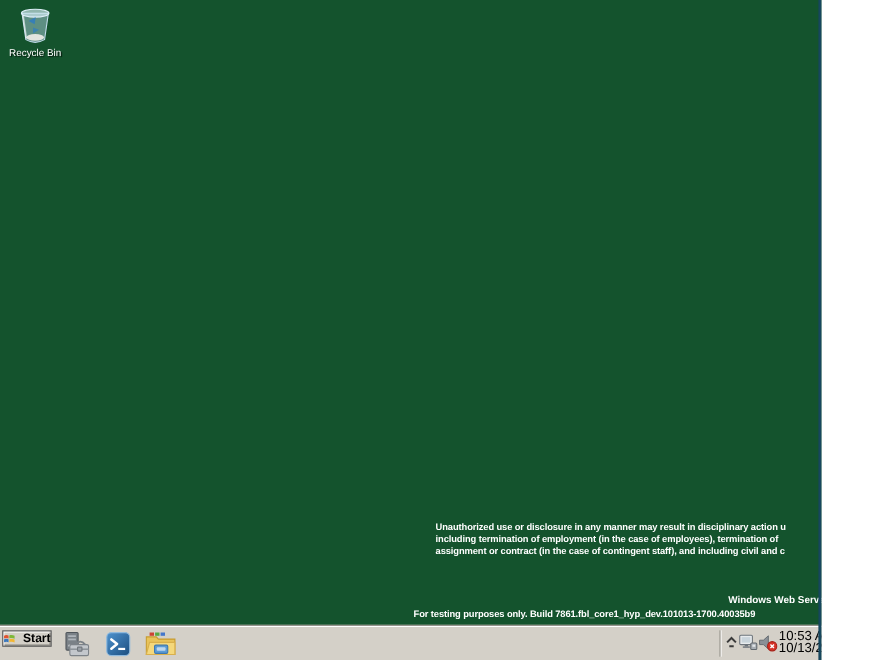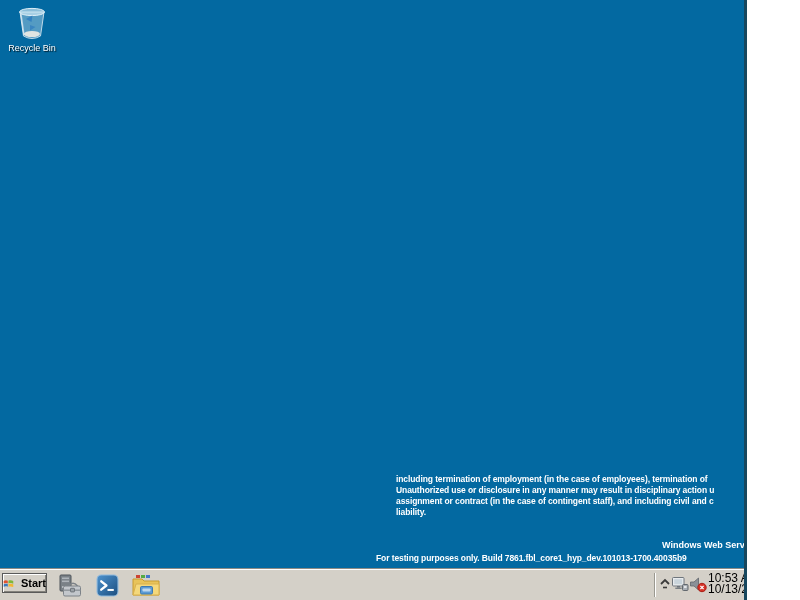--- a/index.html
+++ b/index.html
@@ -1,21 +1,21 @@
 <!DOCTYPE html>
 <html><head>
 <meta charset="utf-8">
 <style>
   * { margin:0; padding:0; box-sizing:border-box; }
   html,body { width:800px; height:600px; overflow:hidden; background:#ffffff;
               font-family:"Liberation Sans", sans-serif; }
 
   
   .vm-screen { position:absolute; left:0; top:0; width:747px; height:600px;
-               overflow:hidden; background:#0369a1; }
+               overflow:hidden; background:#14532d; }
   .vm-edge   { position:absolute; right:0; top:0; width:3px; height:600px;
                background:#17475E; }
 
   
   .desktop { position:absolute; inset:0; }
 
   .recycle-bin { position:absolute; left:1px; top:4px; width:62px; height:54px;
                  text-align:center; }
   .recycle-bin svg { display:block; margin:0 auto; }
   .icon-label { margin-top:1px; font-size:9px; color:#ffffff;
@@ -27,21 +27,21 @@
   .wm-edition { position:absolute; left:662px; top:540px; color:#ffffff;
                 font-weight:bold; font-size:9px; white-space:nowrap; }
   .wm-build   { position:absolute; left:376px; top:553px; color:#ffffff;
                 font-weight:bold; font-size:8.5px; letter-spacing:-0.1px;
                 white-space:nowrap; }
 
   
   .taskbar { position:absolute; left:0; top:568px; width:747px; height:32px;
              background:#D4D0C8; border-top:1px solid #8E8C86;
              box-shadow:inset 0 1px 0 #FFFFFF; }
-  .start-button { position:absolute; left:2px; top:4px; width:45px; height:20px;
+  .start-button { position:absolute; left:2px; top:4px; width:45px; height:15px;
                   background:#D4D0C8; border:1px solid #5A5A5A;
                   box-shadow:inset 1px 1px 0 #FFFFFF, inset -1px -1px 0 #84827C;
                   display:flex; align-items:center; justify-content:flex-start; gap:7px;
                   font-family:"Liberation Sans", sans-serif; cursor:pointer; }
   .start-button span { font-size:11px; font-weight:bold; color:#000; }
 
   .ql-button { position:absolute; top:3px; width:28px; height:27px; border:none;
                background:transparent; display:flex; align-items:center;
                justify-content:center; cursor:pointer; }
   .ql-server   { left:55px; }
@@ -72,24 +72,23 @@
         <ellipse cx="18" cy="8" rx="12.5" ry="3.6" fill="rgba(214,236,248,0.65)" stroke="#DDEEF7" stroke-width="1"></ellipse>
         <path d="M12 15 l6.5 -3.5 l-1 6.5 z" fill="#2F7CC0" opacity="0.85"></path>
         <path d="M16 21 l5.5 2 l-5.5 3.5 z" fill="#2F7CC0" opacity="0.7"></path>
         <ellipse cx="18" cy="30" rx="8" ry="3.1" fill="#E9E9E4" opacity="0.95"></ellipse>
         <path d="M7 10 L10 31" stroke="rgba(255,255,255,0.6)" stroke-width="1.4" fill="none"></path>
       </svg>
       <div class="icon-label">Recycle Bin</div>
     </div>
 
     <div class="legal-notice">
+      <div>Unauthorized use or disclosure in any manner may result in disciplinary action u</div>
       <div>including termination of employment (in the case of employees), termination of</div>
-      <div>Unauthorized use or disclosure in any manner may result in disciplinary action u</div>
       <div>assignment or contract (in the case of contingent staff), and including civil and c</div>
-      <div>liability.</div>
     </div>
 
     <div class="wm-edition">Windows Web Server</div>
     <div class="wm-build">For testing purposes only. Build 7861.fbl_core1_hyp_dev.101013-1700.40035b9</div>
   </div>
 
   <div class="taskbar">
 
     <button class="start-button">
       <svg width="15" height="13" viewBox="0 0 16 14">

